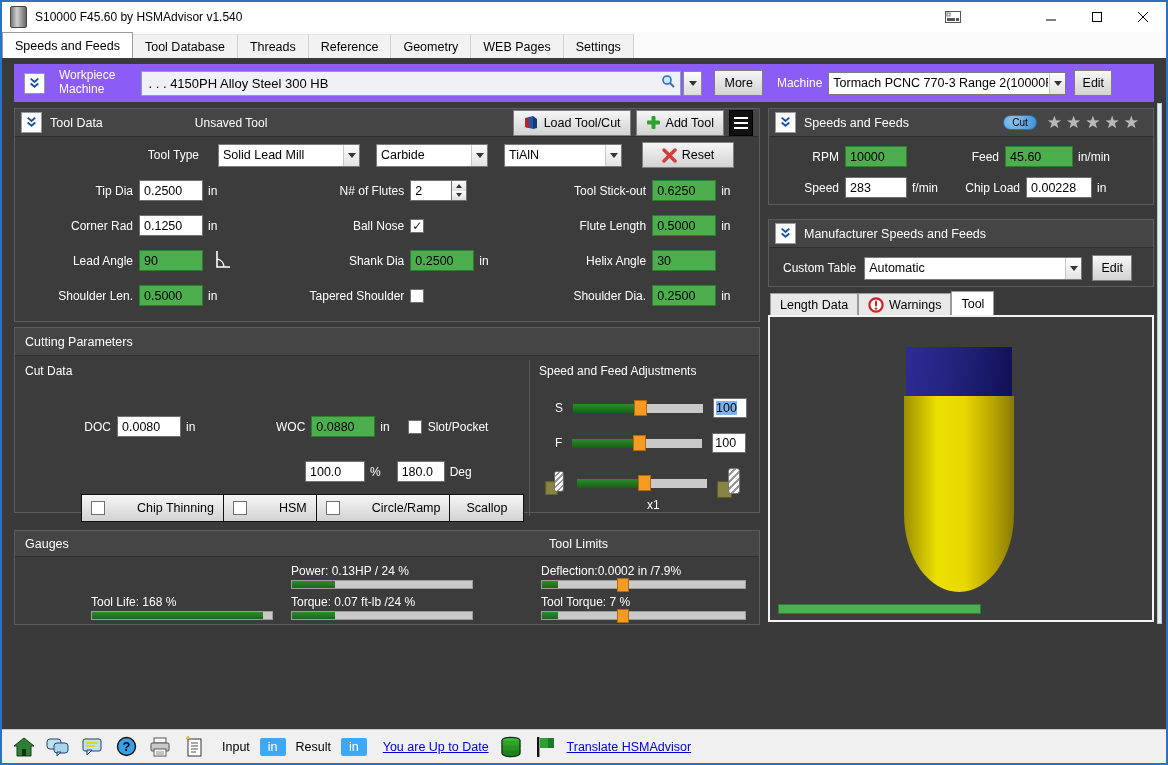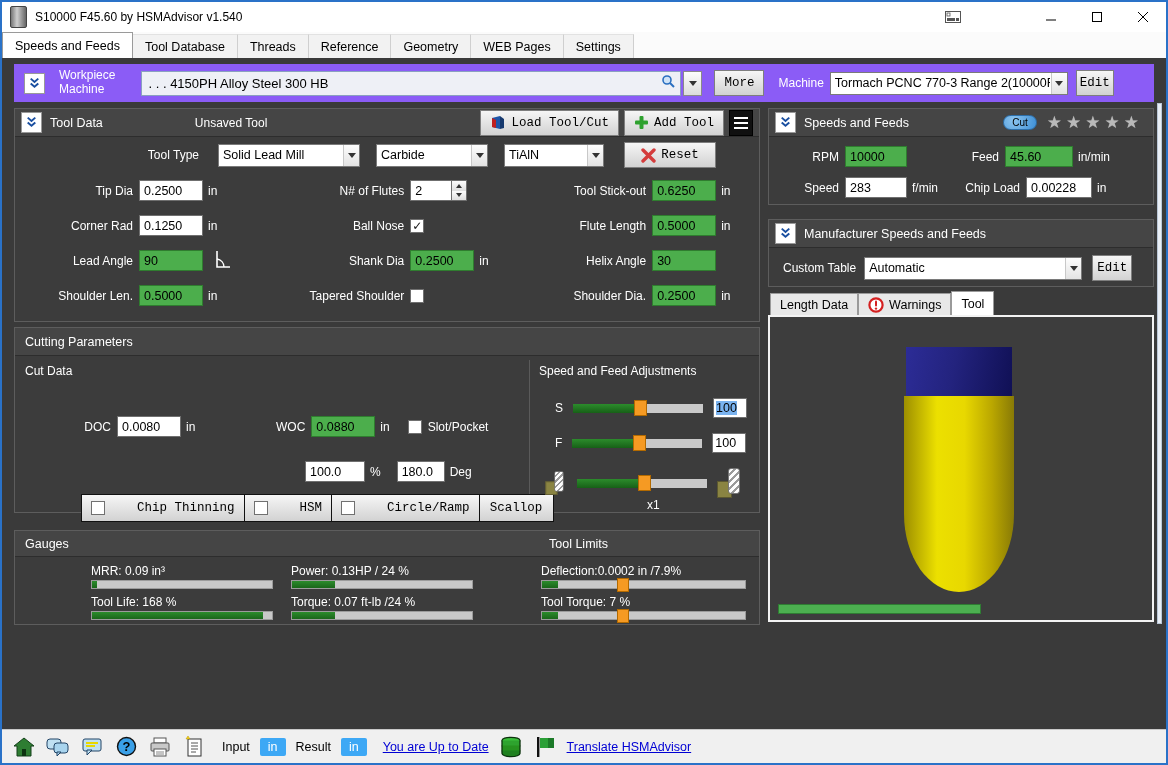--- a/index.html
+++ b/index.html
@@ -25,21 +25,21 @@
   
   #main { position:absolute; left:0; top:56px; width:1164px; height:671px; background:#3a3a3a; }
   .panel { position:absolute; background:#3c3c3c; border:1px solid #5d5d5d; }
   .phead { height:28px; background:#454545; border-bottom:1px solid #2d2d2d; display:flex; align-items:center; color:#fff; padding:0 6px; }
   .ptitle { margin-left:8px; font-size:12.5px; }
   .chevbtn { width:21px; height:21px; background:#fff; border:1px solid #999; display:flex; align-items:center; justify-content:center; }
   .lbl { color:#fff; font-size:12px; white-space:nowrap; }
   .unit { color:#fff; font-size:12px; margin-left:5px; white-space:nowrap; }
   .fld { display:inline-flex; align-items:center; background:#fff; border:1px solid #6f6f6f; height:21px; padding:0 4px; font-size:12.5px; color:#000; }
   .fld.green { background:#4cae4c; border-color:#2f7d2f; }
-  .btn { display:inline-flex; align-items:center; justify-content:center; gap:5px; background:linear-gradient(#f6f6f6,#d2d2d2); border:1px solid #7e7e7e; color:#000; font-size:12.5px; height:26px; padding:8px 9px;font-family:Liberation Mono, monospace; }
+  .btn { display:inline-flex; align-items:center; justify-content:center; gap:5px; background:linear-gradient(#f6f6f6,#d2d2d2); border:1px solid #7e7e7e; color:#000; font-size:12.5px; height:26px; padding:8px 9px; }
   .cb { width:14px; height:14px; background:#fff; border:1px solid #707070; display:inline-flex; align-items:center; justify-content:center; font-size:12px; }
   .cb.checked::after { content:"✓"; font-weight:bold; color:#111; line-height:1; }
   .select { display:inline-flex; align-items:center; background:#fff; border:1px solid #7a7a7a; height:23px; font-size:12.5px; position:relative; padding-right:17px; }
   .select .stext { padding:0 4px; overflow:hidden; white-space:nowrap; }
   .select .arrow { position:absolute; right:0; top:0; bottom:0; width:16px; border-left:1px solid #c8c8c8; background:linear-gradient(#fdfdfd,#e3e3e3); display:flex; align-items:center; justify-content:center; }
   .tri { width:0; height:0; border-left:4px solid transparent; border-right:4px solid transparent; border-top:5px solid #333; }
 
   
   #wpbar { position:absolute; left:12px; top:6px; width:1140px; height:38px; background:#8b5cf6; display:flex; align-items:center; }
   #wp-label { margin-left:14px; color:#fff; line-height:1.15; font-size:12px; }
@@ -257,21 +257,21 @@
           <span class="arrow">
               <span class="tri"></span>
             </span>
         </div>
         <div class="select" style="width:112px; margin-left:8px;">
           <span class="stext">Carbide</span>
           <span class="arrow">
               <span class="tri"></span>
             </span>
         </div>
-        <div class="select" style="width:100px; margin-left:8px;">
+        <div class="select" style="width:118px; margin-left:8px;">
           <span class="stext">TiAlN</span>
           <span class="arrow">
               <span class="tri"></span>
             </span>
         </div>
         <button class="btn" id="reset-btn">
           <svg width="15" height="15" viewBox="0 0 15 15">
               <path d="M2 2 L13 13 M13 2 L2 13" stroke="#d43c3c" stroke-width="3.4" stroke-linecap="round"></path>
             </svg>
           <span>Reset</span>
@@ -444,26 +444,20 @@
         </div>
         <span class="lbl" id="x1-label">x1</span>
       </div>
     </div>
 
     <div class="panel" id="gauge-panel">
       <div class="phead" style="height:26px;">
         <span class="ptitle" style="margin-left:4px;">Gauges</span>
         <span class="ptitle" id="tool-limits-title">Tool Limits</span>
       </div>
-      <div class="gauge" style="left:76px; top:33px; width:182px;">
-        <div class="glabel">MRR: 0.09 in³</div>
-        <div class="gbar">
-            <div class="gfill" style="width:3%"></div>
-          </div>
-      </div>
       <div class="gauge" style="left:276px; top:33px; width:182px;">
         <div class="glabel">Power: 0.13HP / 24 %</div>
         <div class="gbar">
             <div class="gfill" style="width:24%"></div>
           </div>
       </div>
       <div class="gauge" style="left:526px; top:33px; width:205px;">
         <div class="glabel">Deflection:0.0002 in /7.9%</div>
         <div class="gbar">
           <div class="gfill" style="width:8%"></div>

